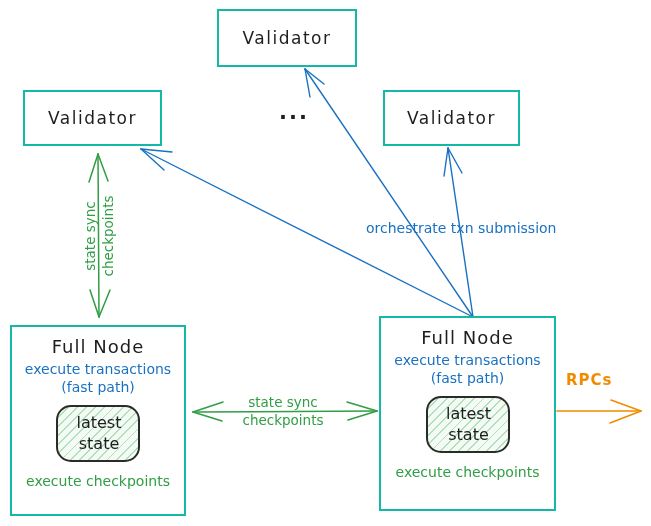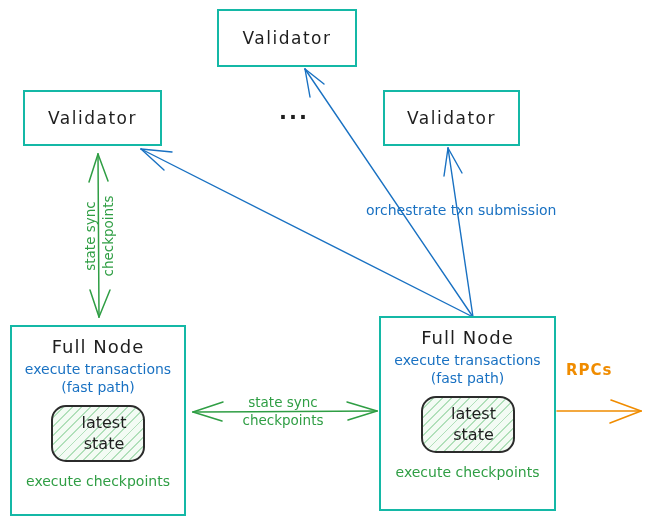--- a/index.html
+++ b/index.html
@@ -41,21 +41,21 @@
     margin-top:3px;
     color:#1971c2;
     font-size:14px;
     line-height:18px;
     text-align:center;
     white-space:nowrap;
   }
   .state-box{
     margin-top:9px;
     width:78px;
-    padding:5px 0 6px 12px;
+    padding:5px 0 6px 2px;
     border:2px solid #2b2b2b;
     border-radius:15px;
     text-align:center;
     font-size:16px;
     line-height:21px;
     color:#1e1e1e;
     background-color:#f3fbf4;
     background-image:repeating-linear-gradient(135deg, rgba(110,196,128,0.5) 0px, rgba(110,196,128,0.5) 1.3px, transparent 1.3px, transparent 6.5px);
   }
   .fn-footer{
@@ -163,17 +163,17 @@
   <div class="lbl lbl-green lbl-vrotate" style="left:99px;top:236px;">
     <div>state sync</div>
     <div>checkpoints</div>
   </div>
 
   <div class="lbl lbl-green lbl-center" style="left:283px;top:411px;">
     <div>state sync</div>
     <div>checkpoints</div>
   </div>
 
-  <div class="lbl lbl-blue" style="left:366px;top:202px;">orchestrate txn submission</div>
+  <div class="lbl lbl-blue" style="left:366px;top:220px;">orchestrate txn submission</div>
 
-  <div class="lbl lbl-orange" style="left:566px;top:361px;">RPCs</div>
+  <div class="lbl lbl-orange" style="left:566px;top:371px;">RPCs</div>
 
 </div>
 
 </body></html>

